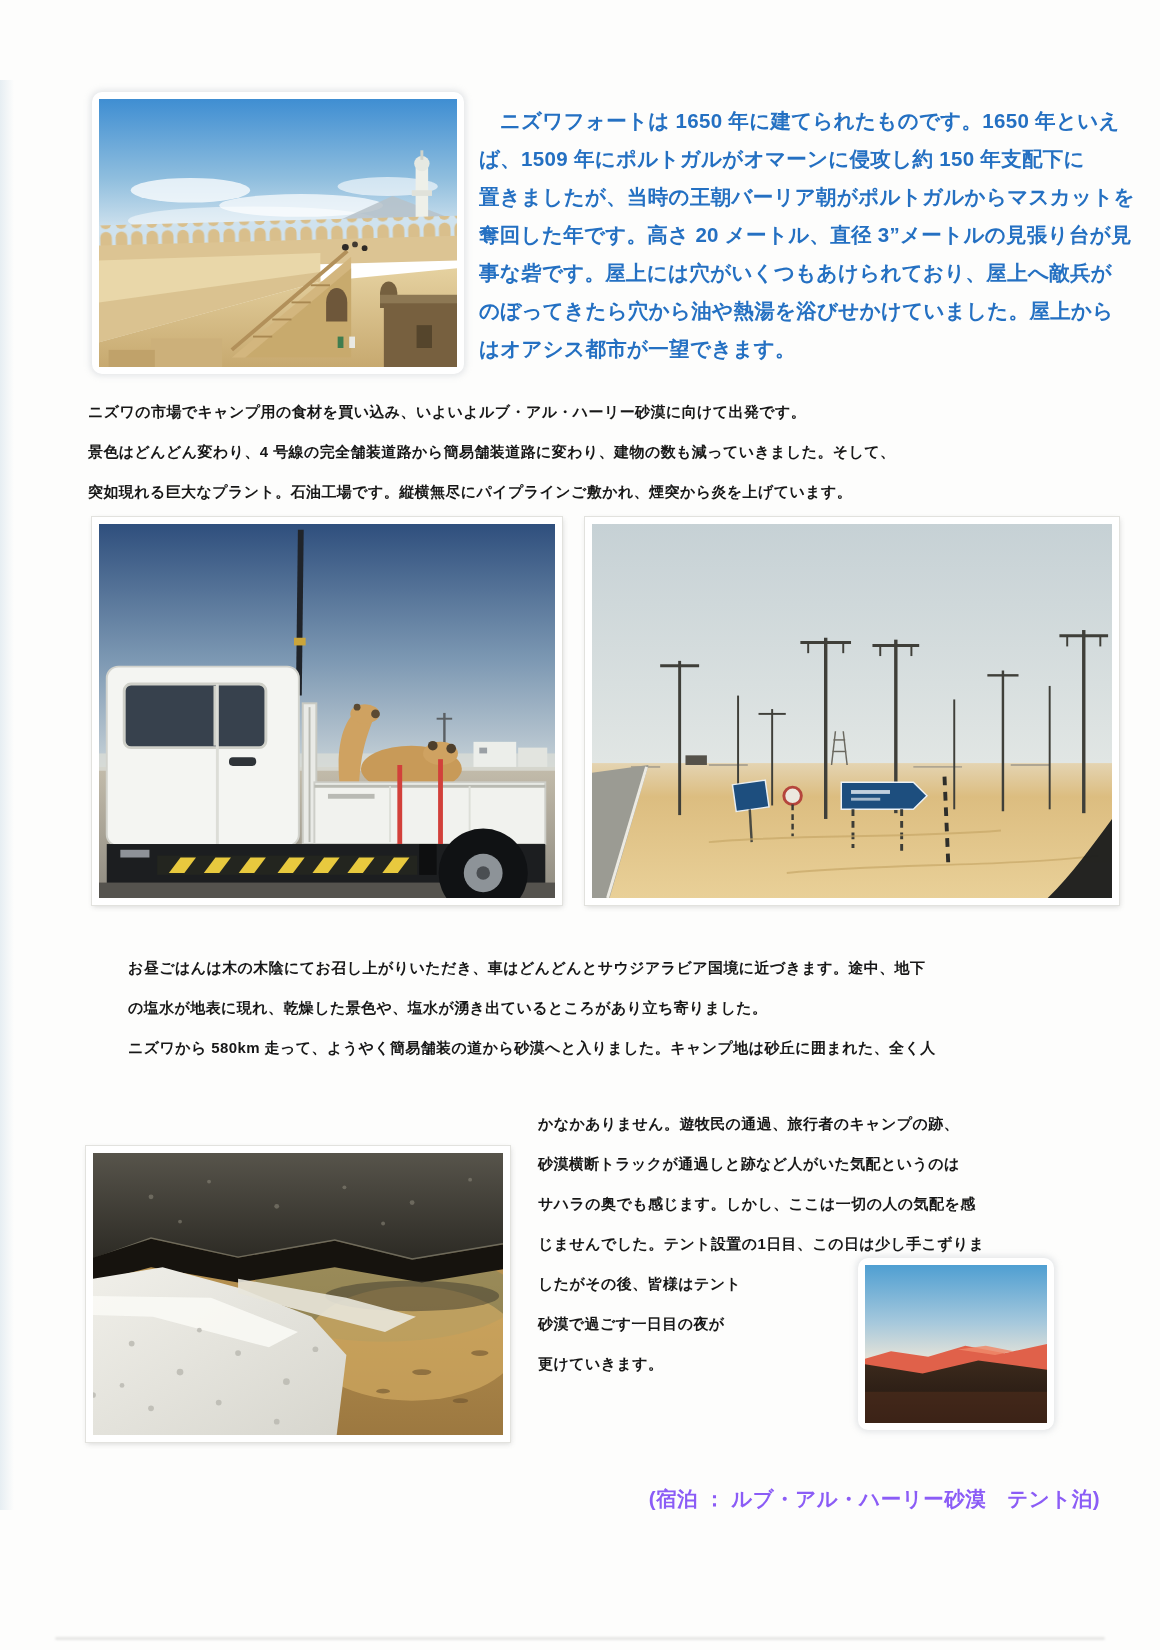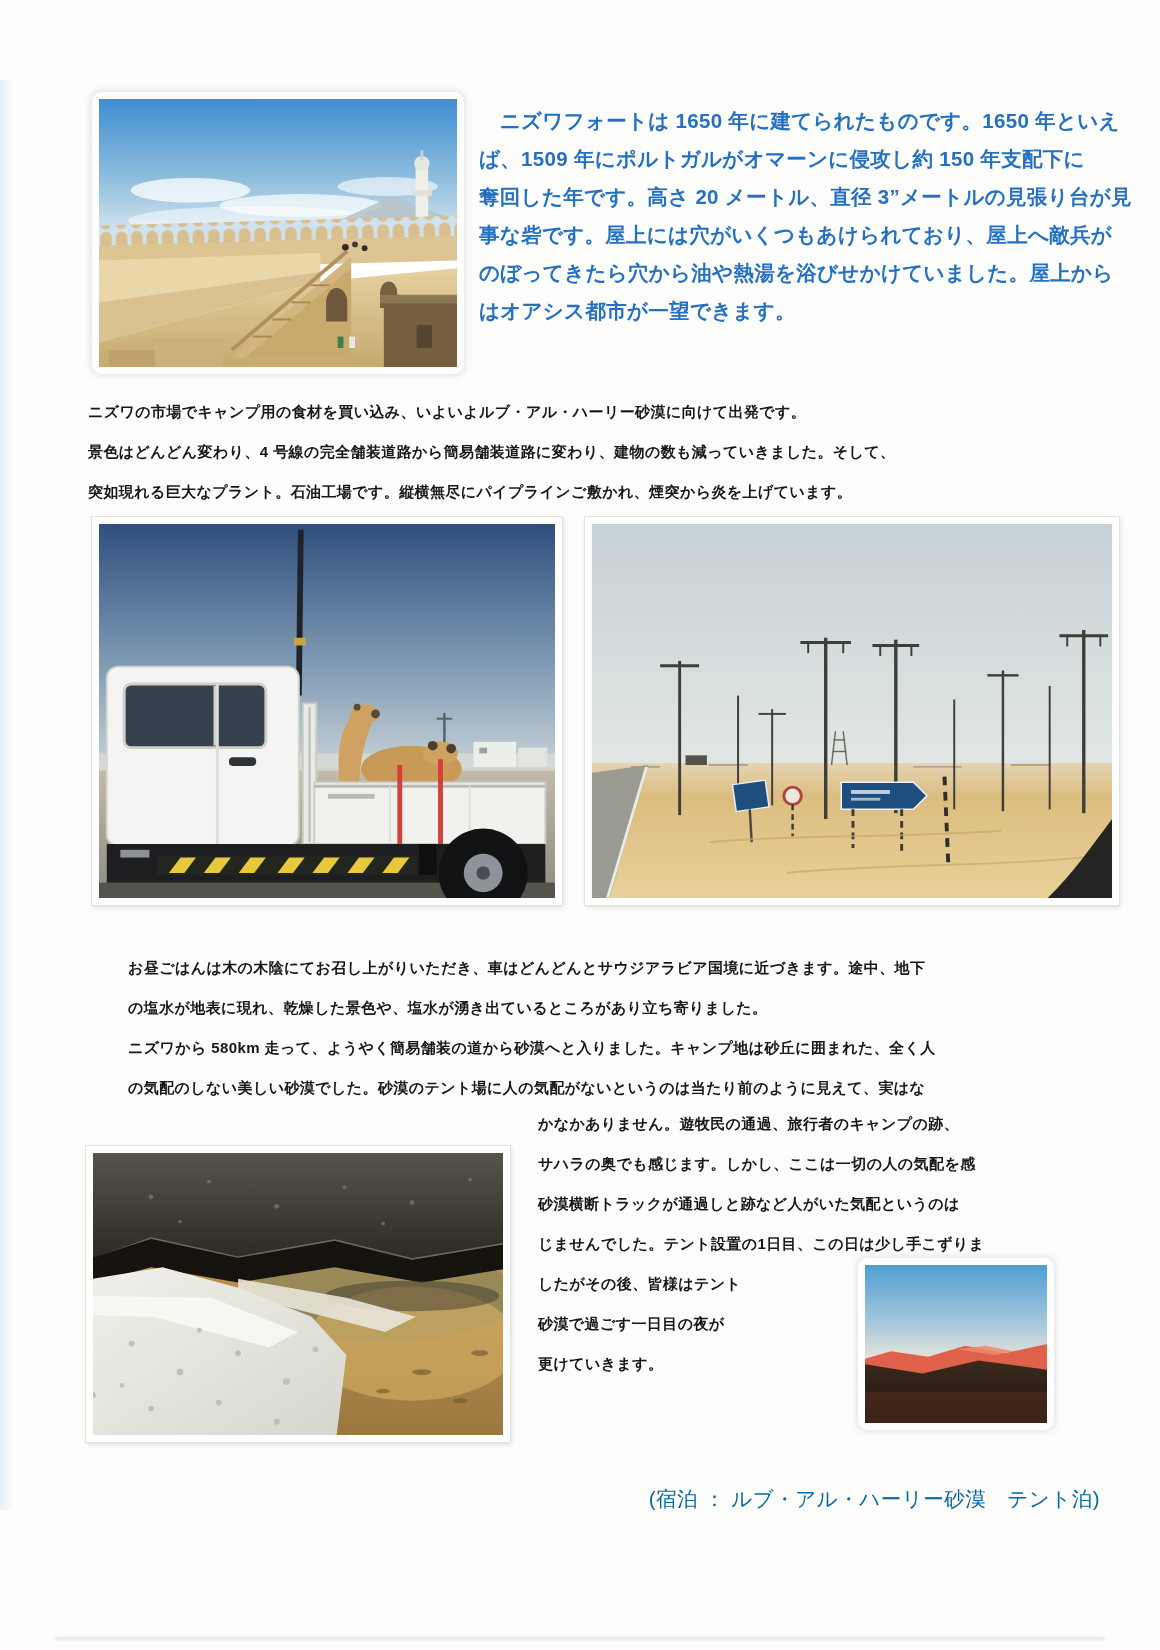--- a/index.html
+++ b/index.html
@@ -5,21 +5,21 @@
   html,body{margin:0;padding:0;}
   body{
     width:1160px;height:1650px;background:#fdfdfc;
     font-family:"Liberation Sans","DejaVu Sans",sans-serif;
     position:relative;overflow:hidden;
   }
   #page{position:absolute;inset:0;border-radius:8px;}
   .txtline{white-space:nowrap;font-weight:700;}
   .blue{color:#2470c2;font-size:20.5px;line-height:38px;letter-spacing:.3px;}
   .black{color:#171717;font-size:15px;line-height:40px;letter-spacing:.4px;}
-  .closing{color:#0369a1;font-size:20.5px;line-height:30px;font-weight:400;letter-spacing:.5px;}
+  .closing{color:#8b5cf6;font-size:20.5px;line-height:30px;font-weight:700;letter-spacing:.5px;}
   .photo{
     position:absolute;background:#fff;padding:7px;box-sizing:border-box;
     box-shadow:0 0 0 1px #e2e2de, 1px 2px 5px rgba(90,90,90,.22);
   }
   .photo--soft{box-shadow:0 0 6px 2px rgba(160,170,180,.28);border-radius:10px;}
   .photo svg{display:block;width:100%;height:100%;}
   .abs{position:absolute;}
   
   #scan-left-band{left:0;top:80px;width:14px;height:1430px;
     background:linear-gradient(to right,#dfe9ef,rgba(255,255,255,0));opacity:.75;}
@@ -96,20 +96,21 @@
       <rect x="10" y="264" width="48" height="18" fill="#c0a26a"></rect>
 
       <rect x="248" y="250" width="6" height="12" fill="#3f7d4f"></rect>
       <rect x="260" y="250" width="6" height="12" fill="#e9e9e4"></rect>
     </svg>
   </div>
 
   <div class="abs" style="left:479px;top:102px;width:650px;">
     <div class="txtline blue">　ニズワフォートは 1650 年に建てられたものです。1650 年といえ</div>
     <div class="txtline blue">ば、1509 年にポルトガルがオマーンに侵攻し約 150 年支配下に</div>
+    <div class="txtline blue">置きましたが、当時の王朝バーリア朝がポルトガルからマスカットを</div>
     <div class="txtline blue">奪回した年です。高さ 20 メートル、直径 3”メートルの見張り台が見</div>
     <div class="txtline blue">事な砦です。屋上には穴がいくつもあけられており、屋上へ敵兵が</div>
     <div class="txtline blue">のぼってきたら穴から油や熱湯を浴びせかけていました。屋上から</div>
     <div class="txtline blue">はオアシス都市が一望できます。</div>
   </div>
 
   <div class="abs" style="left:88px;top:392px;width:1010px;">
     <div class="txtline black">ニズワの市場でキャンプ用の食材を買い込み、いよいよルブ・アル・ハーリー砂漠に向けて出発です。</div>
     <div class="txtline black">景色はどんどん変わり、4 号線の完全舗装道路から簡易舗装道路に変わり、建物の数も減っていきました。そして、</div>
     <div class="txtline black">突如現れる巨大なプラント。石油工場です。縦横無尽にパイプラインご敷かれ、煙突から炎を上げています。</div>
@@ -272,21 +273,20 @@
       </g>
 
       <path d="M534,306 C512,336 494,362 468,388 L534,388 Z" fill="#17191b" opacity=".94"></path>
     </svg>
   </div>
 
   <div class="abs" style="left:88px;top:948px;width:1010px;margin-left:40px;">
     <div class="txtline black">お昼ごはんは木の木陰にてお召し上がりいただき、車はどんどんとサウジアラビア国境に近づきます。途中、地下</div>
     <div class="txtline black">の塩水が地表に現れ、乾燥した景色や、塩水が湧き出ているところがあり立ち寄りました。</div>
     <div class="txtline black">ニズワから 580km 走って、ようやく簡易舗装の道から砂漠へと入りました。キャンプ地は砂丘に囲まれた、全く人</div>
-    <div class="txtline black">の気配のしない美しい砂漠でした。砂漠のテント場に人の気配がないというのは当たり前のように見えて、実はな</div>
   </div>
 
   <div class="photo" style="left:86px;top:1146px;width:424px;height:296px;">
     <svg viewBox="0 0 424 296" preserveAspectRatio="none">
       <defs>
         <linearGradient id="rock" x1="0" y1="0" x2="0" y2="1">
           <stop offset="0" stop-color="#57544b"></stop>
             <stop offset="1" stop-color="#2c2a24"></stop>
         </linearGradient>
         <linearGradient id="pool" x1="0" y1="0" x2="0" y2="1">
@@ -339,22 +339,22 @@
         <ellipse cx="340" cy="230" rx="10" ry="3"></ellipse>
           <ellipse cx="380" cy="260" rx="8" ry="2.5"></ellipse>
         <ellipse cx="300" cy="250" rx="7" ry="2.5"></ellipse>
           <ellipse cx="400" cy="210" rx="9" ry="3"></ellipse>
       </g>
     </svg>
   </div>
 
   <div class="abs" style="left:538px;top:1104px;width:565px;">
     <div class="txtline black">かなかありません。遊牧民の通過、旅行者のキャンプの跡、</div>
+    <div class="txtline black">砂漠横断トラックが通過しと跡など人がいた気配というのは</div>
     <div class="txtline black">サハラの奥でも感じます。しかし、ここは一切の人の気配を感</div>
-    <div class="txtline black">砂漠横断トラックが通過しと跡など人がいた気配というのは</div>
     <div class="txtline black">じませんでした。テント設置の1日目、この日は少し手こずりま</div>
   </div>
 
   <div class="abs" style="left:538px;top:1264px;width:320px;">
     <div class="txtline black">したがその後、皆様はテント</div>
     <div class="txtline black">砂漠で過ごす一日目の夜が</div>
     <div class="txtline black">更けていきます。</div>
   </div>
 
   <div class="photo photo--soft" style="left:858px;top:1258px;width:196px;height:172px;">

